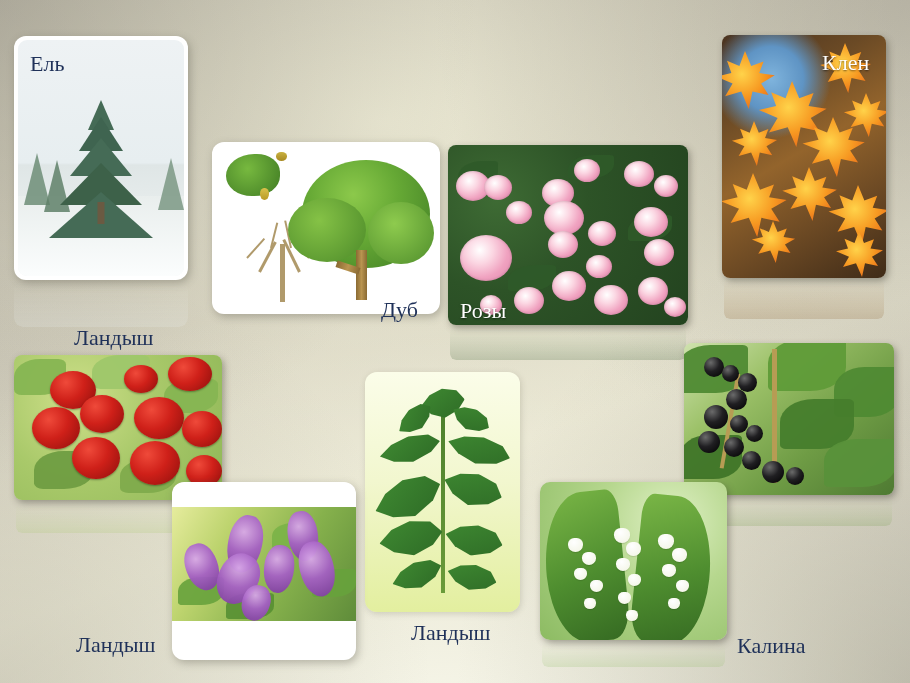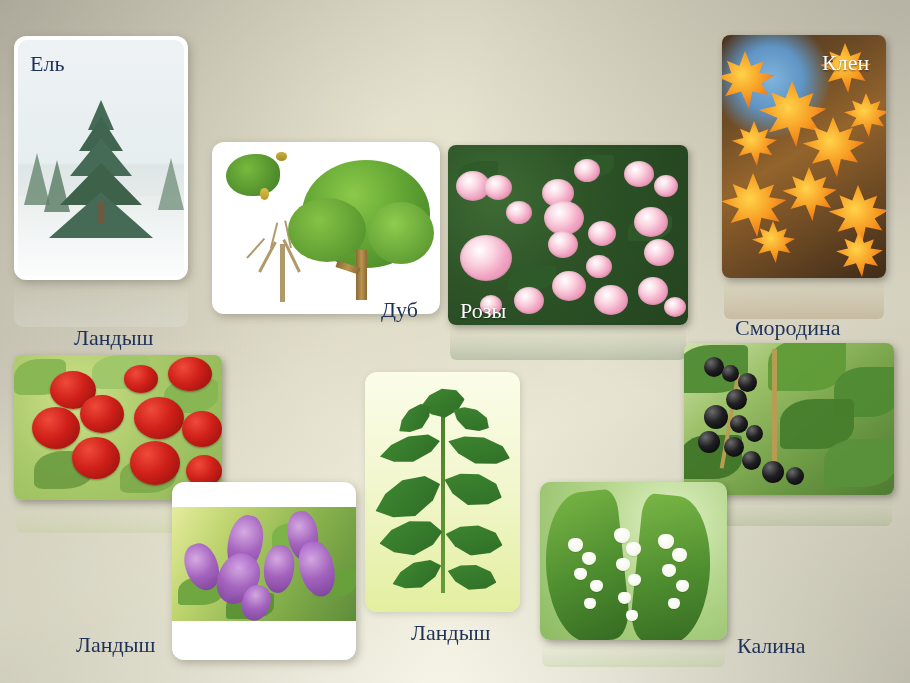--- a/index.html
+++ b/index.html
@@ -313,21 +313,20 @@
         <div class="bberry" style="left:14px;top:88px;width:22px;height:22px;"></div>
         <div class="bberry" style="left:40px;top:94px;width:20px;height:20px;"></div>
         <div class="bberry" style="left:62px;top:82px;width:17px;height:17px;"></div>
         <div class="bberry" style="left:58px;top:108px;width:19px;height:19px;"></div>
         <div class="bberry" style="left:78px;top:118px;width:22px;height:22px;"></div>
         <div class="bberry" style="left:102px;top:124px;width:18px;height:18px;"></div>
       </div>
     </div>
   </div>
   <div class="reflect" style="left:686px;top:496px;width:206px;height:30px;border-radius:6px;background:linear-gradient(#6f9c45,#c4daa0);"></div>
-  <div class="label" style="left:735px;top:315px;">Смородина</div>
 
   <div class="card" style="left:365px;top:372px;width:155px;height:240px;border-radius:12px;overflow:hidden;box-shadow:1px 2px 6px rgba(90,90,70,0.22);">
     <div class="photo">
       <div class="net-scene">
         <div class="nstem"></div>
         <div class="nleaf" style="left:56px;top:14px;width:44px;height:34px;transform:rotate(-8deg);"></div>
         <div class="nleaf" style="left:30px;top:34px;width:40px;height:26px;transform:rotate(-38deg);"></div>
         <div class="nleaf" style="left:86px;top:34px;width:40px;height:26px;transform:rotate(28deg);"></div>
         <div class="nleaf" style="left:14px;top:62px;width:62px;height:30px;transform:rotate(-14deg);"></div>
         <div class="nleaf" style="left:82px;top:62px;width:64px;height:32px;transform:rotate(16deg);"></div>

